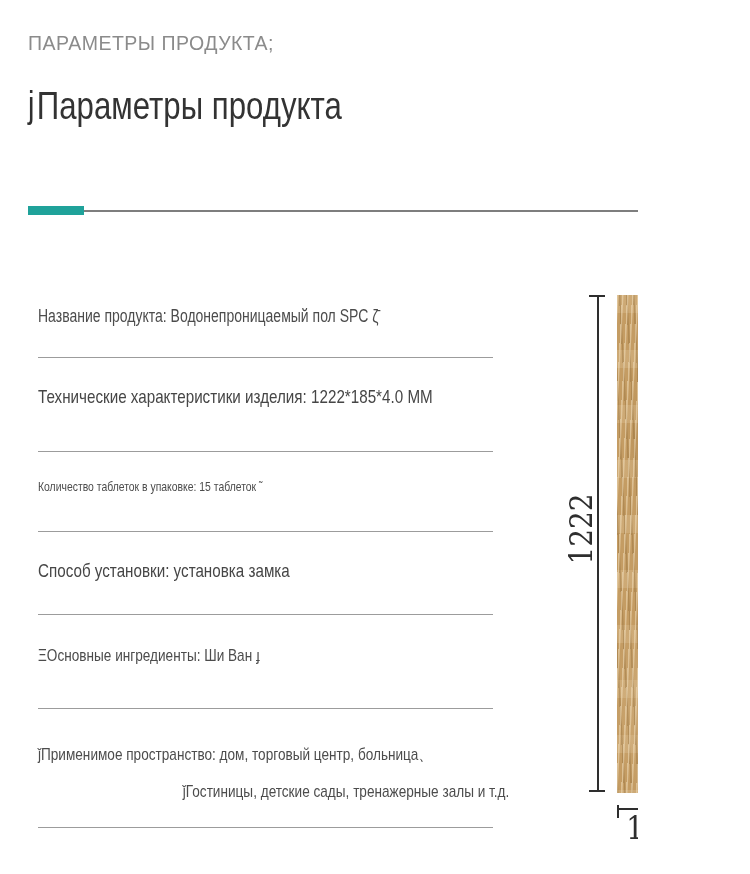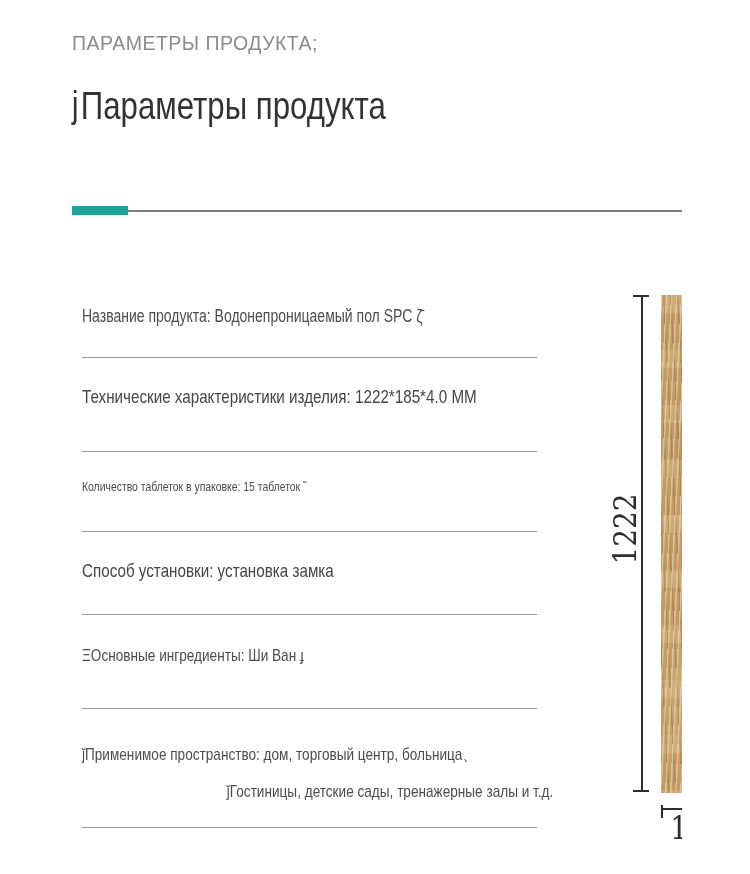--- a/index.html
+++ b/index.html
@@ -1,19 +1,18 @@
 <!DOCTYPE html>
 <html style="--accent-teal: #1fa29a; --wood-base: #c49c63;"><head>
 <meta charset="utf-8">
 <style>
   html,body{margin:0;padding:0;background:#fff;}
   .page{
     position:relative;width:638px;height:874px;background:#ffffff;overflow:hidden;
     font-family:"Liberation Sans", sans-serif;
-    margin-left:44px;
   }
   
   .eyebrow{
     position:absolute;left:28px;top:31px;font-size:21px;color:#8b8b8b;
     letter-spacing:.5px;white-space:nowrap;transform:scaleX(.93);transform-origin:left top;
   }
   .title{
     position:absolute;left:28px;top:84px;margin:0;font-weight:400;color:#333333;
     font-size:39px;white-space:nowrap;display:flex;align-items:flex-start;
     transform:scaleX(.8);transform-origin:left top;

